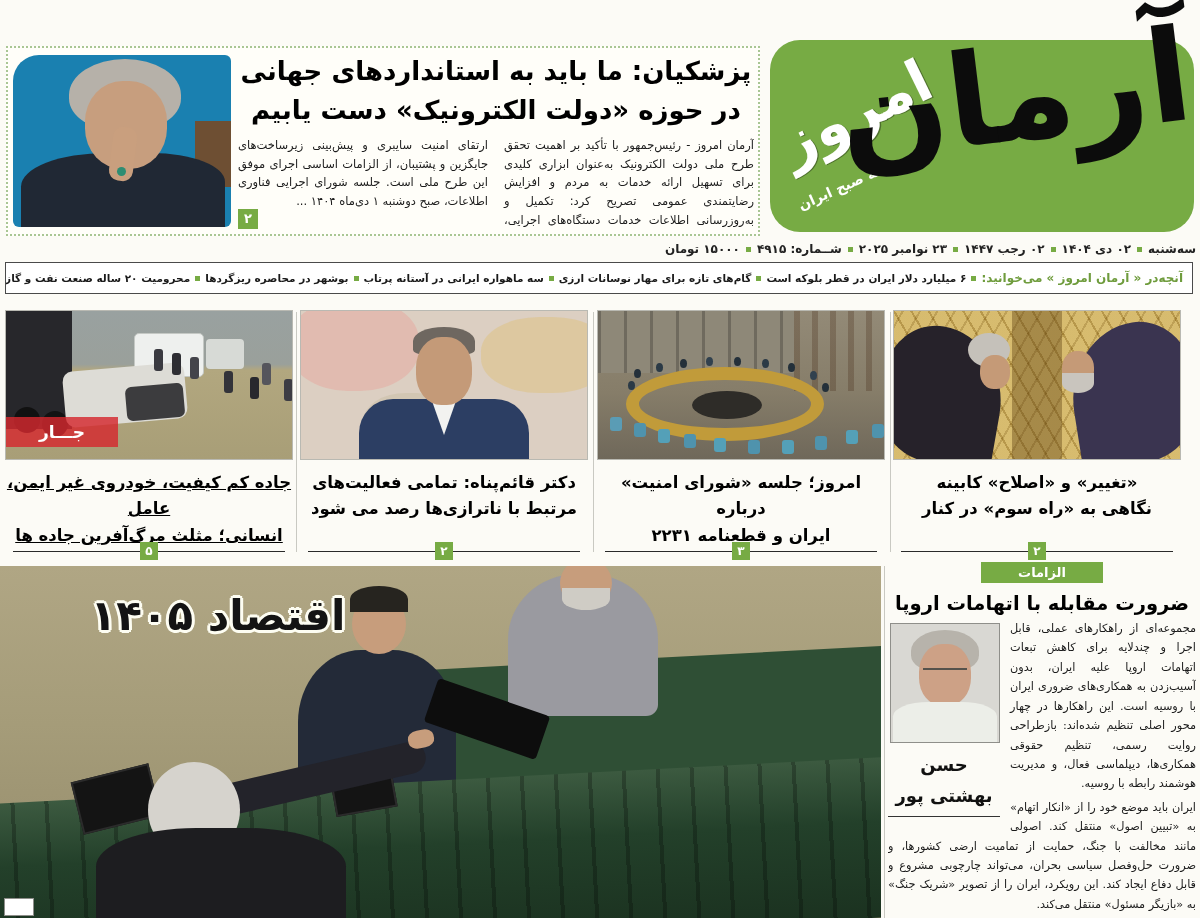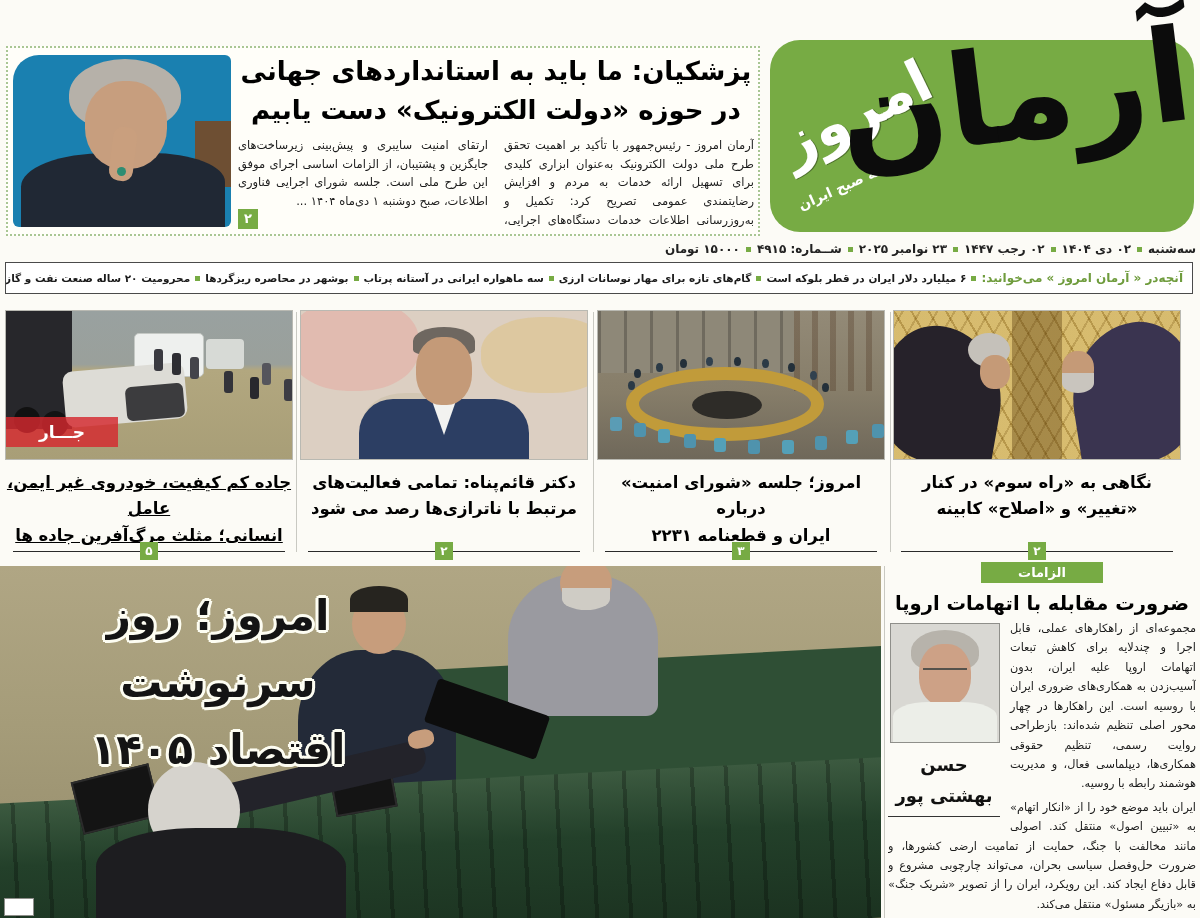--- a/index.html
+++ b/index.html
@@ -269,22 +269,22 @@
       <div class="pg-bg"></div>
       <div class="pg-stripe"></div>
       <div class="pg-left"></div>
       <div class="pg-left-hair"></div>
       <div class="pg-left-face"></div>
       <div class="pg-right"></div>
       <div class="pg-right-face"></div>
       <div class="pg-right-beard"></div>
     </div>
     <div class="col-headline">
+      <span class="line">«تغییر» و «اصلاح» کابینه</span>
       <span class="line">نگاهی به «راه سوم» در کنار</span>
-      <span class="line">«تغییر» و «اصلاح» کابینه</span>
     </div>
     <div class="col-rule"></div>
     <div class="col-badge">۲</div>
   </div>
 
   <div class="col col1">
     <div class="col-photo">
       <div class="sc-bg"></div>
       <div class="sc-wall"></div>
       <div class="sc-mural"></div>
@@ -351,21 +351,20 @@
     <div class="ld-band"></div>
     <div class="ld-monitor1"></div>
     <div class="ld-monitor2"></div>
     <div class="ld-folder"></div>
     <div class="ld-oldman-arm"></div>
     <div class="ld-oldman-hand"></div>
     <div class="ld-oldman-head"></div>
     <div class="ld-oldman-body"></div>
     <div class="ld-badge"></div>
     <div class="lead-headline">
-      <span class="line">امروز؛ روز سرنوشت</span>
       <span class="line">اقتصاد ۱۴۰۵</span>
     </div>
   </div>
 
   <div class="vr-bottom"></div>
 
   <div class="editorial">
     <div class="ed-label">الزامات</div>
     <div class="ed-headline">ضرورت مقابله با اتهامات اروپا</div>
     <div class="ed-bodywrap">

